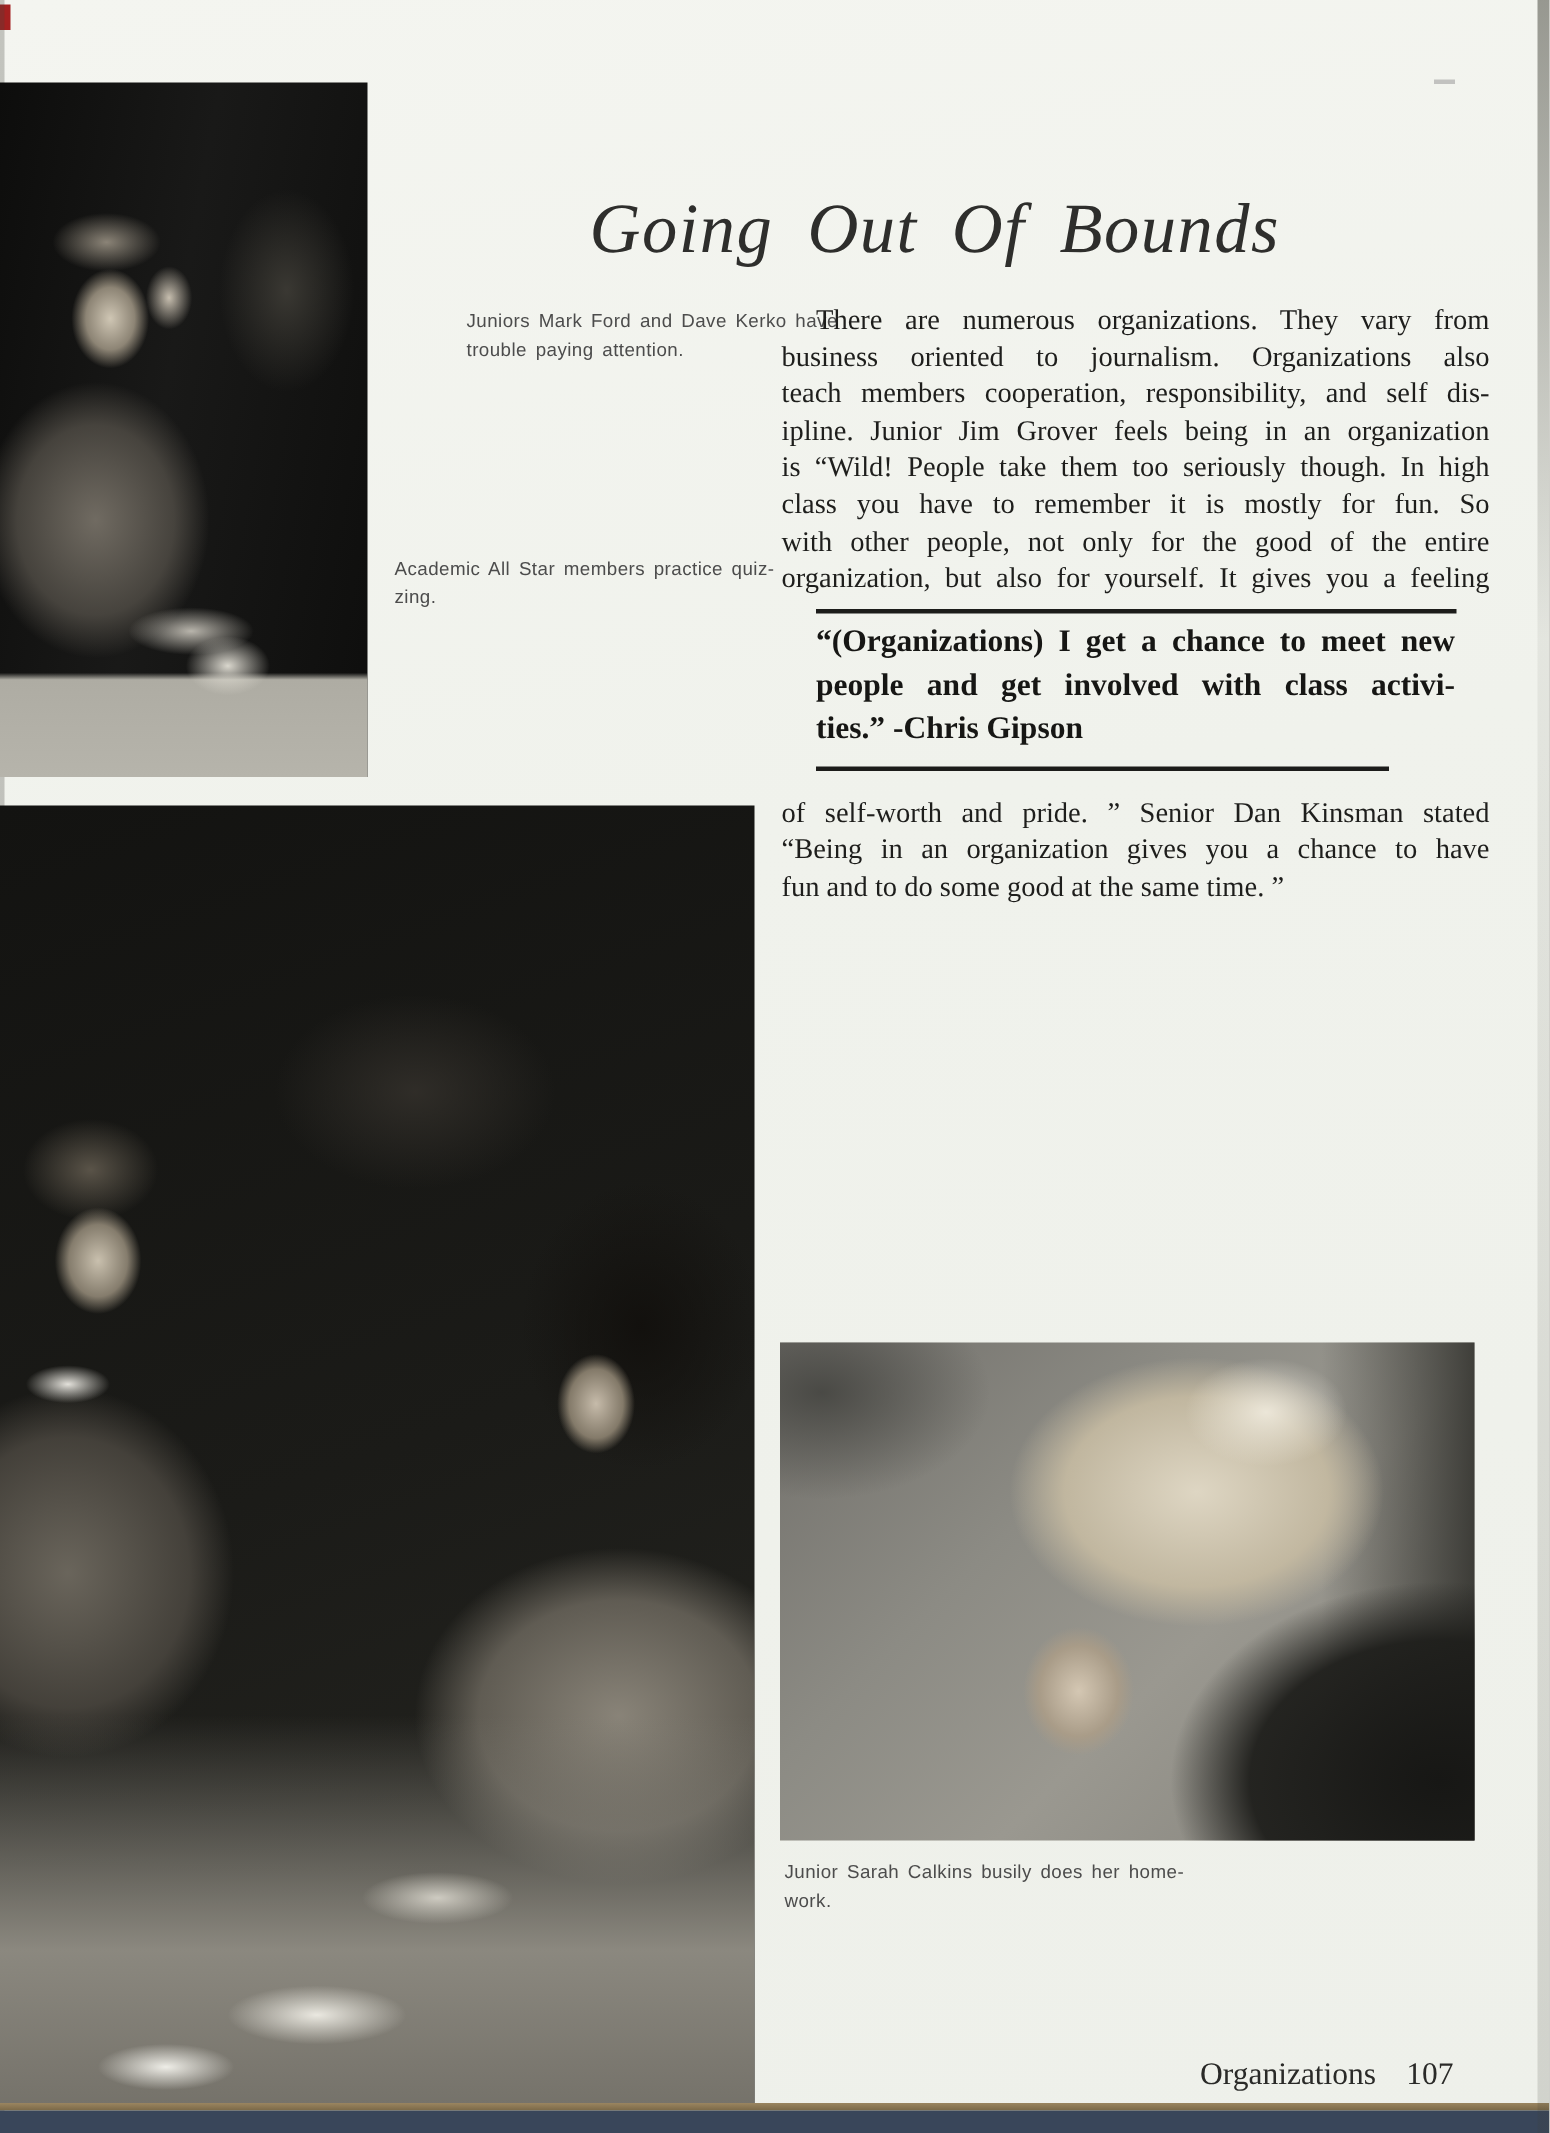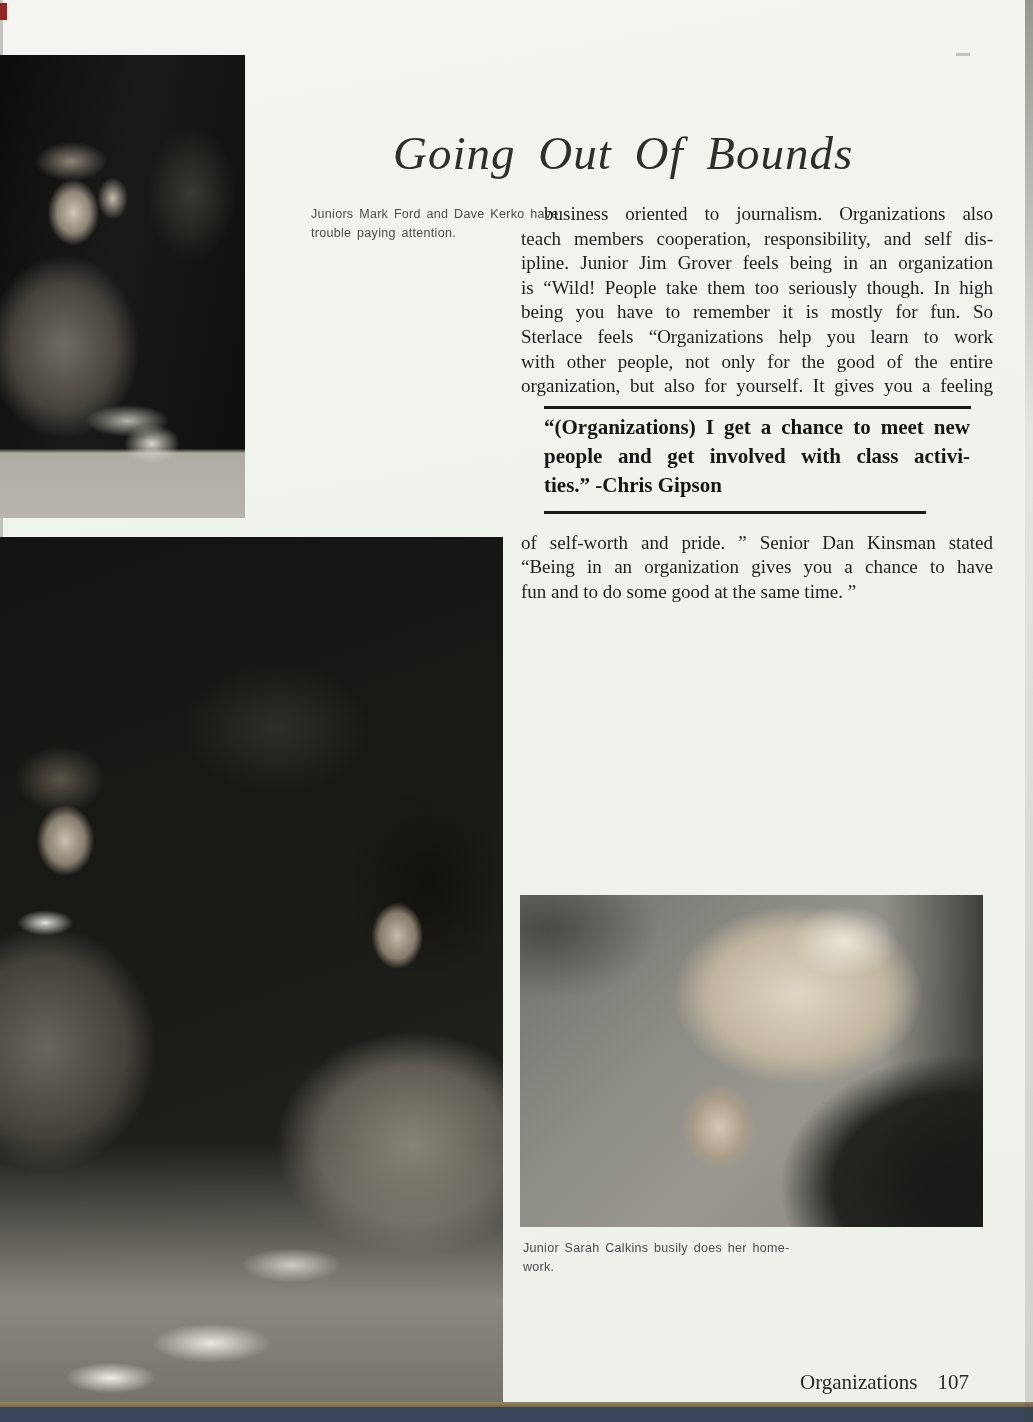--- a/index.html
+++ b/index.html
@@ -143,29 +143,33 @@
 
   <div class="photo photo-top-left"></div>
 
   <h1 class="title">Going Out Of Bounds</h1>
 
   <div class="caption caption-top">
       <div class="cap-line">Juniors Mark Ford and Dave Kerko have</div>
       <div class="cap-line">trouble paying attention.</div>
     </div>
 
+  <div class="caption caption-quiz">
+      <div class="cap-line">Academic All Star members practice quiz-</div>
+      <div class="cap-line">zing.</div>
+    </div>
 
   <div class="article">
     <div class="para para-1">
+        <div class="jline">There are numerous organizations. They vary from</div>
         <div class="jline">business oriented to journalism. Organizations also</div>
         <div class="jline">teach members cooperation, responsibility, and self dis-</div>
         <div class="jline">ipline. Junior Jim Grover feels being in an organization</div>
         <div class="jline">is “Wild! People take them too seriously though. In high</div>
-        <div class="jline">being you have to remember it is mostly for fun. So</div>
-        <div class="jline">Sterlace feels “Organizations help you learn to work</div>
+        <div class="jline">class you have to remember it is mostly for fun. So</div>
         <div class="jline">with other people, not only for the good of the entire</div>
         <div class="jline">organization, but also for yourself. It gives you a feeling</div>
       </div>
 
     <div class="pullquote">
       <div class="rule rule-top"></div>
       <div class="quote-text">
           <div class="qline">“(Organizations) I get a chance to meet new</div>
           <div class="qline">people and get involved with class activi-</div>
           <div class="qline">ties.” -Chris Gipson</div>

